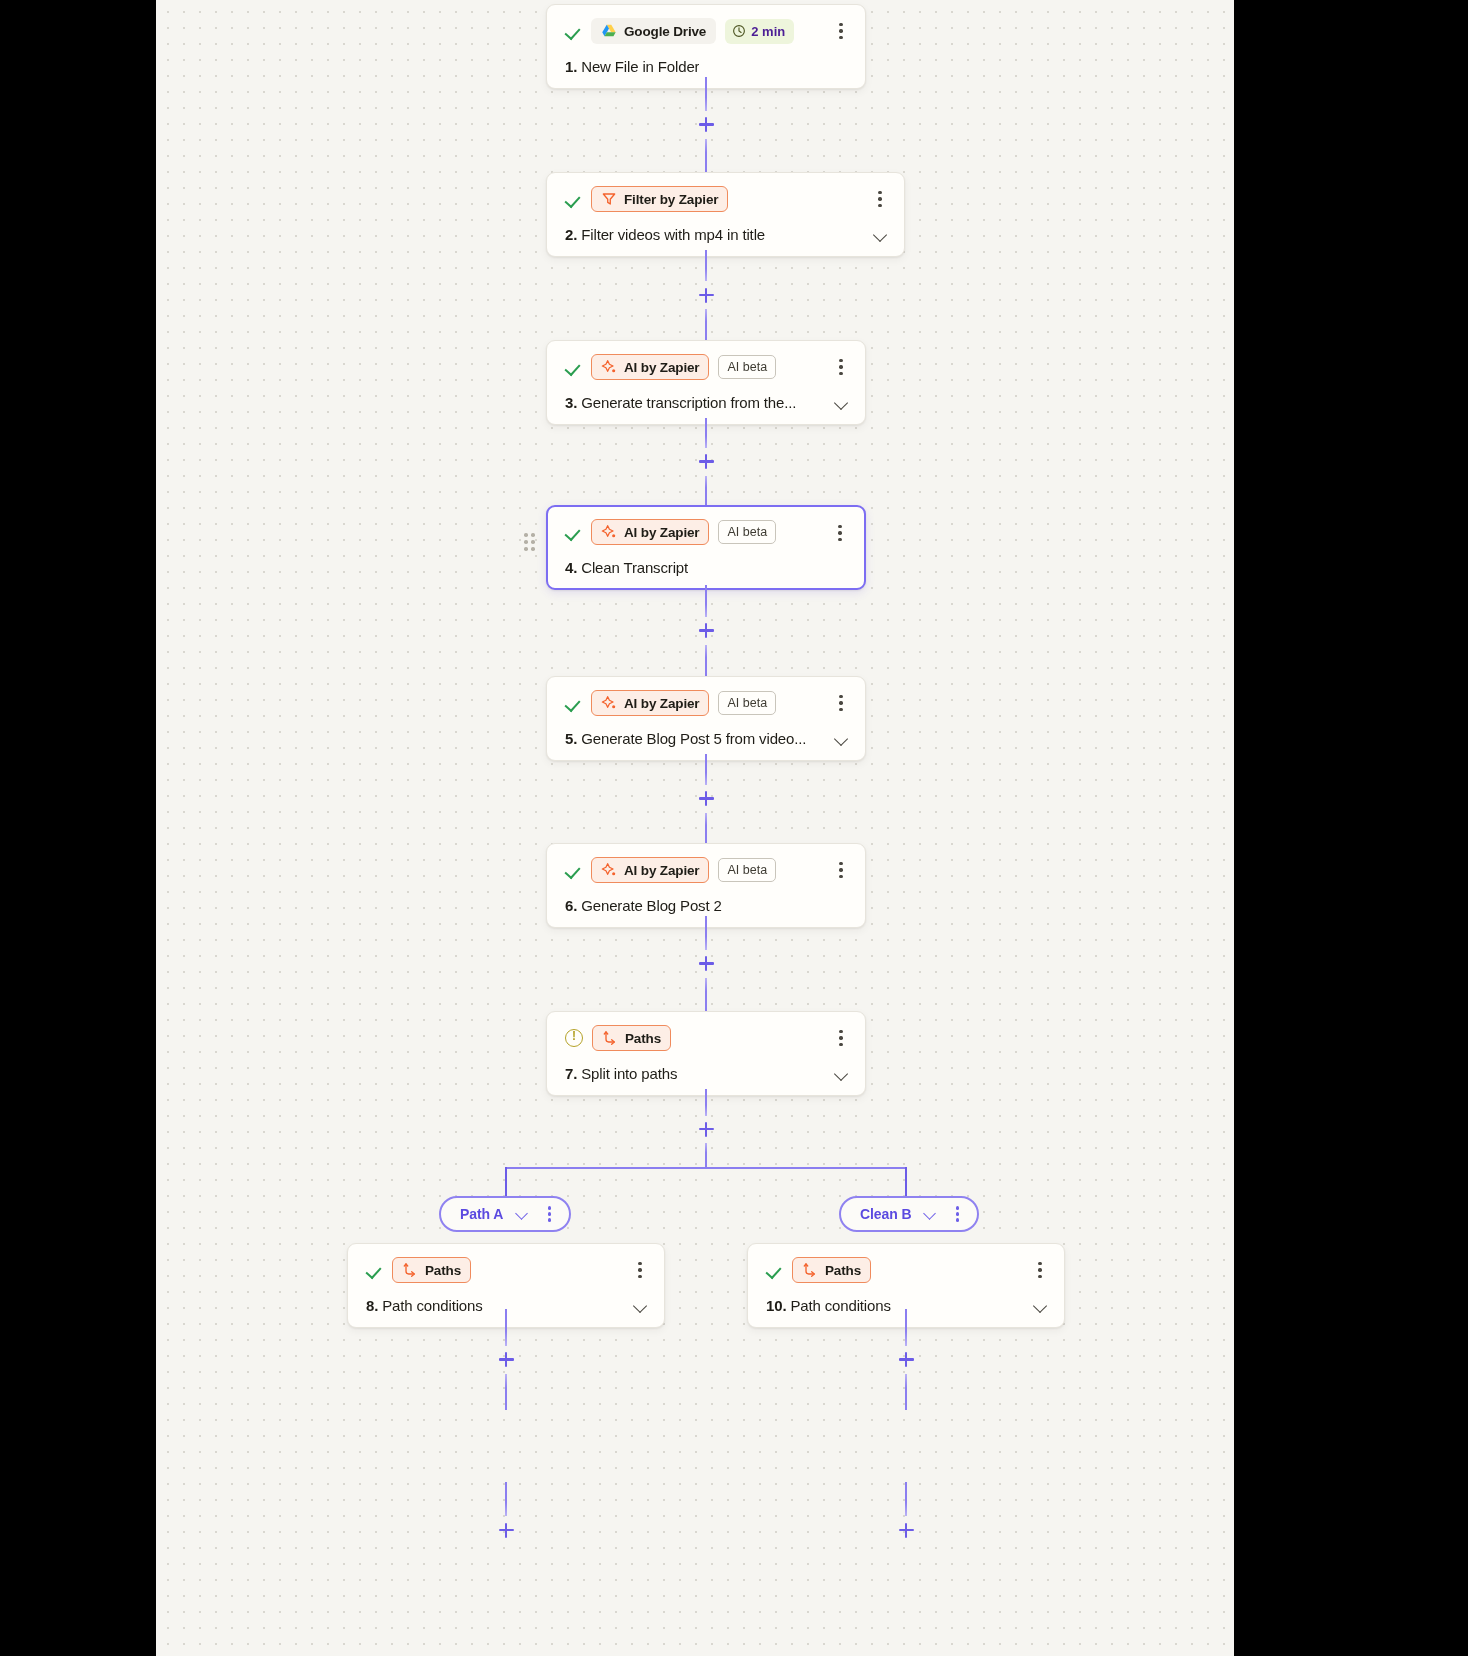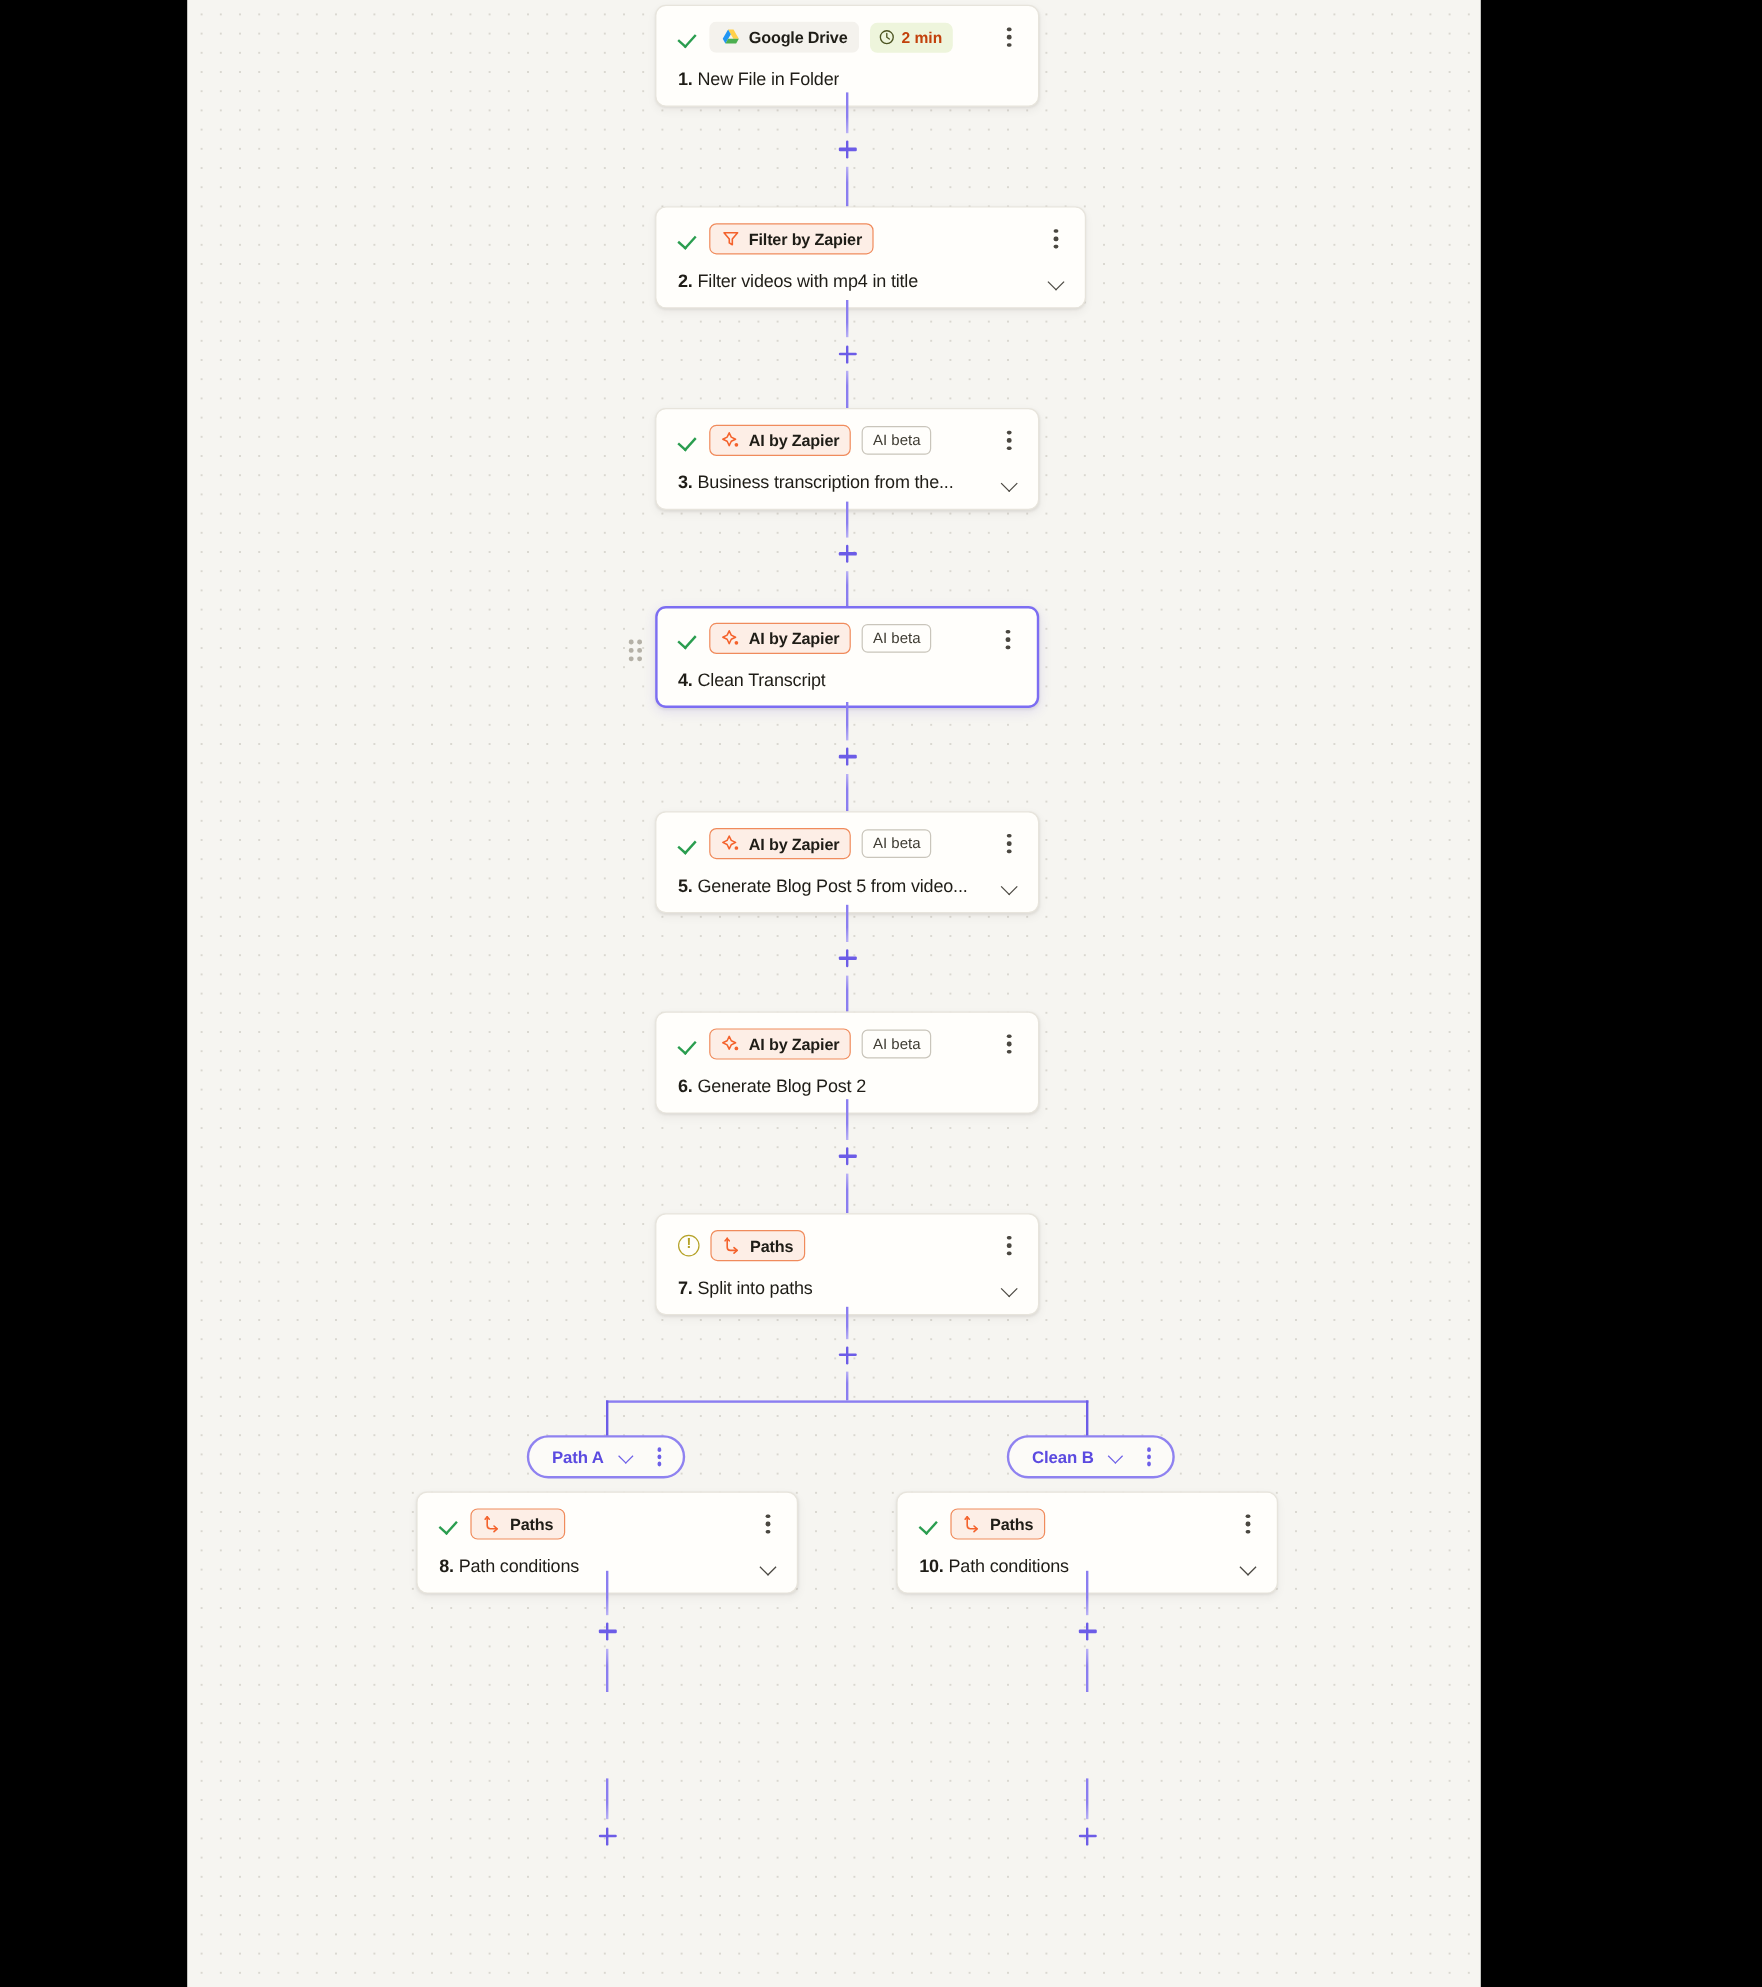--- a/index.html
+++ b/index.html
@@ -162,21 +162,21 @@
   .time-badge {
     display: inline-flex;
     align-items: center;
     gap: 5px;
     height: 25px;
     padding: 0 9px 0 7px;
     border-radius: 6px;
     background: #eef5dc;
     font-size: 13px;
     font-weight: 600;
-    color: #c2410c;
+    color: #4c1d95;
     white-space: nowrap;
   }
 
   .card-bottom {
     display: flex;
     align-items: flex-end;
     margin-top: 9px;
     height: 22px;
   }
   .step-title {
@@ -396,21 +396,21 @@
         <span class="app-badge orange">
       <svg class="gicon" viewBox="0 0 24 24">
       <path d="M10 2.5l2.6 5.4 5.4 2.6-5.4 2.6L10 18.5l-2.6-5.4L2 10.5l5.4-2.6z" fill="none" stroke="#f4622c" stroke-width="1.9" stroke-linejoin="round"></path>
       <circle cx="19" cy="17.5" r="2.3" fill="#f4622c"></circle>
     </svg>
       <span>AI by Zapier</span>
     </span>
         <span class="beta-badge">AI beta</span>
     </div>
     <div class="card-bottom">
-      <span class="step-title"><span class="step-num">3.</span> <span class="step-label">Business transcription from the...</span></span>
+      <span class="step-title"><span class="step-num">3.</span> <span class="step-label">Generate transcription from the...</span></span>
     </div>
     <span class="kebab">
         <i></i>
         <i></i>
         <i></i>
       </span>
     <span class="chev"></span>
   </div>
     <div class="conn fade-down" style="left: 549px; top: 418px; height: 29.5px;"></div>
     <button class="plus-btn" style="left: 550px; top: 448.5px;"></button>

